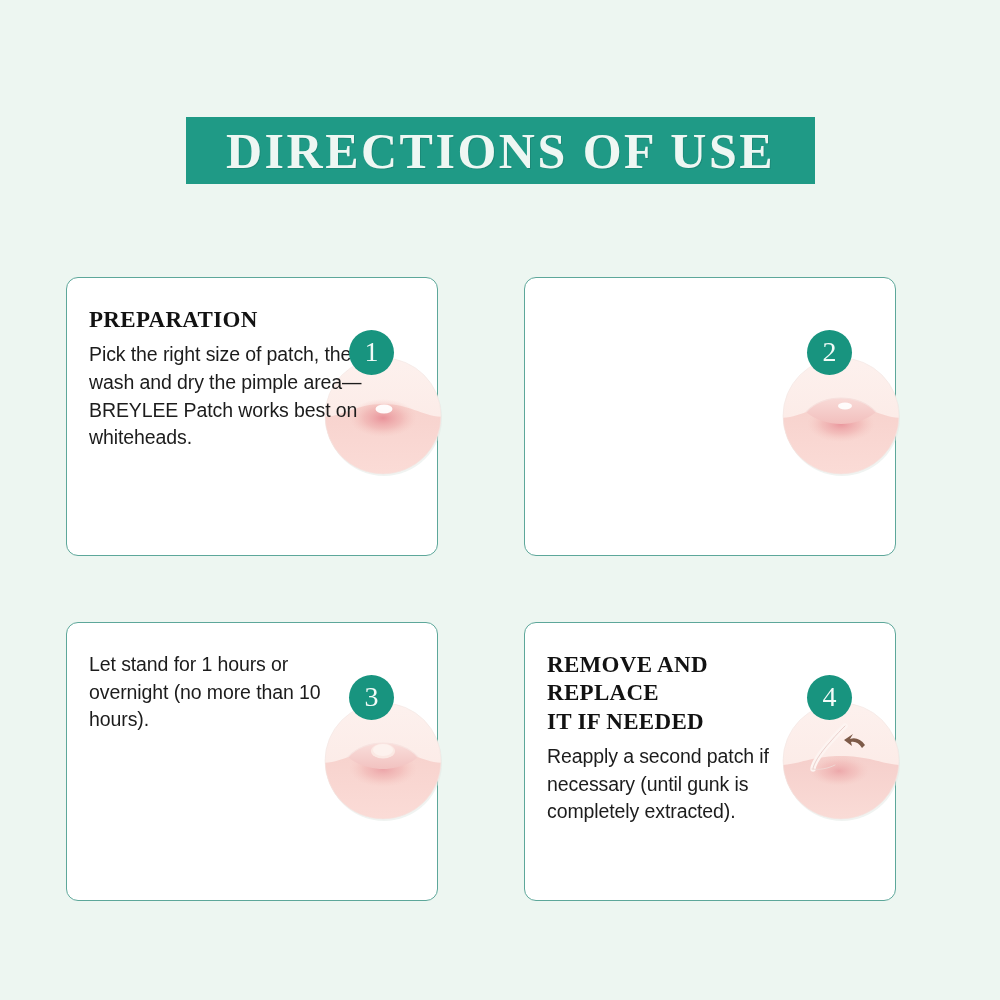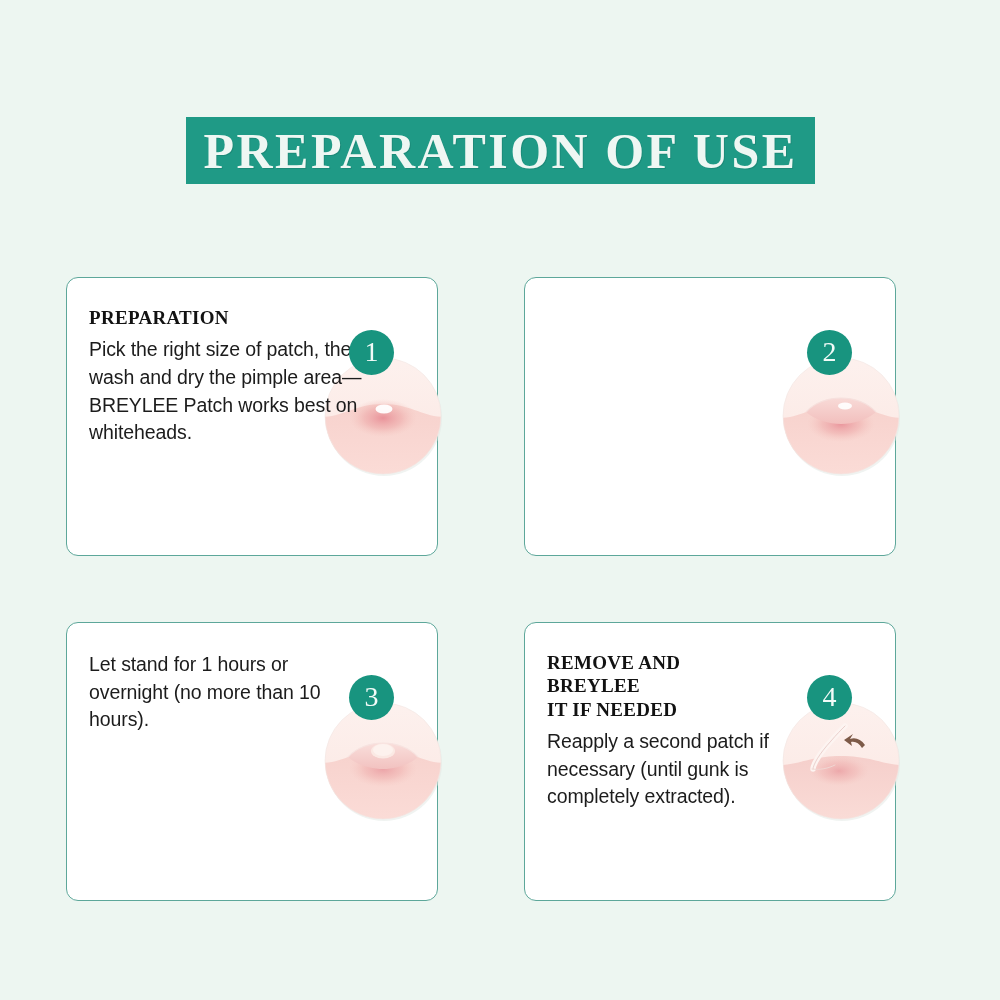--- a/index.html
+++ b/index.html
@@ -61,21 +61,21 @@
   .card-body {
     position: absolute;
     left: 22px;
     top: 28px;
     width: 276px;
     z-index: 4;
   }
   .card-heading {
     font-family: "Liberation Serif", serif;
     font-weight: bold;
-    font-size: 19px;
+    font-size: 23px;
     line-height: 1.23;
     color: #121212;
     letter-spacing: 0.3px;
     margin: 0 0 7px 0;
     white-space: pre-line;
   }
   .card-text {
     font-family: "Liberation Sans", sans-serif;
     font-size: 19.5px;
     line-height: 1.42;
@@ -117,21 +117,21 @@
     font-weight: normal;
     padding-bottom: 2px;
   }
 </style>
 </head>
 <body>
 
 <div id="page-root">
 
   <div class="title-banner">
-    <span class="title-text">PREPARATION OF USE</span>
+    <span class="title-text">DIRECTIONS OF USE</span>
   </div>
 
   <div class="card card-1">
     <div class="illus">
       <svg viewBox="0 0 124 124" xmlns="http://www.w3.org/2000/svg">
         <defs>
           <linearGradient id="skinTop1" x1="0" y1="0" x2="0" y2="1">
             <stop offset="0%" stop-color="#fdf1ee"></stop>
             <stop offset="100%" stop-color="#fbe7e2"></stop>
           </linearGradient>
@@ -291,19 +291,19 @@
           </g>
         </g>
         <circle cx="62" cy="62" r="58" fill="none" stroke="#f1e6e3" stroke-width="0.6"></circle>
       </svg>
     </div>
     <div class="badge">
       <span class="badge-num">4</span>
     </div>
     <div class="card-body">
       <h2 class="card-heading">REMOVE AND
-BREYLEE
+REPLACE
 IT IF NEEDED</h2>
       <p class="card-text">Reapply a second patch if necessary (until gunk is completely extracted).</p>
     </div>
   </div>
 
 </div>
 
 </body></html>

